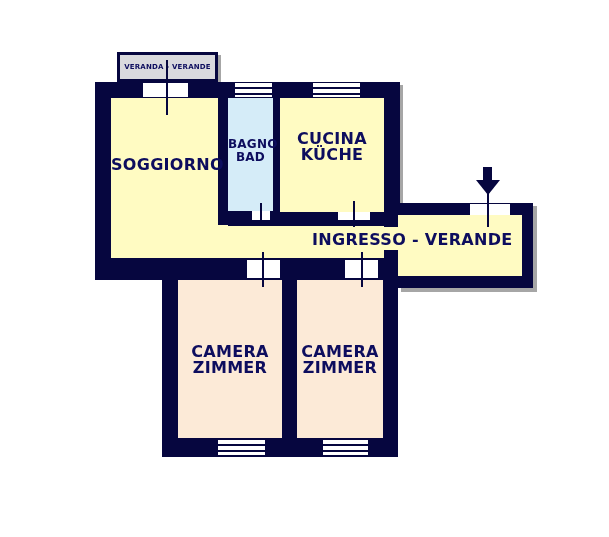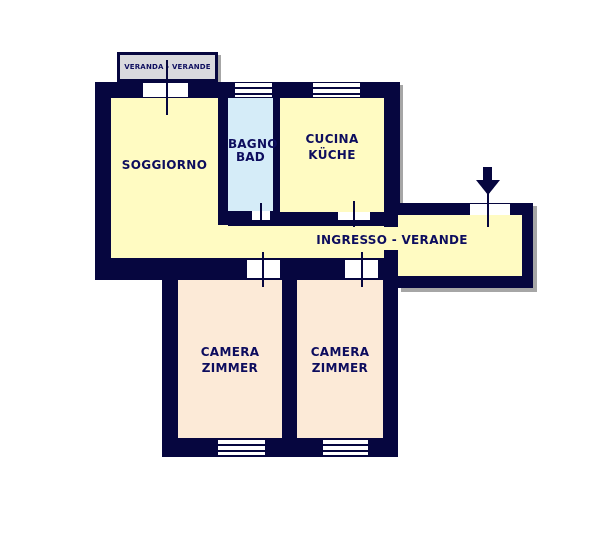--- a/index.html
+++ b/index.html
@@ -17,21 +17,21 @@
   .doorline{position:absolute;width:2px;background:var(--wall,#06063f);}
   .win-plain{position:absolute;background:#ffffff;}
   .win-striped{
     position:absolute;
     background:repeating-linear-gradient(to bottom,
       #ffffff 0px,#ffffff 4px,
       var(--wall,#06063f) 4px,var(--wall,#06063f) 6px);
   }
   .label{
     position:absolute;color:var(--label,#0d0d5e);font-weight:bold;
-    font-size:12px;line-height:16px;text-align:center;letter-spacing:0.3px;
+    font-size:16px;line-height:16px;text-align:center;letter-spacing:0.3px;
     white-space:nowrap;
   }
   .label-small{font-size:12px;line-height:13px;letter-spacing:0.2px;}
   .veranda{
     position:absolute;left:117px;top:52px;width:101px;height:30px;
     box-sizing:border-box;border:3px solid var(--wall,#06063f);
     background:var(--veranda-fill,#d9d9de);
     display:flex;align-items:center;justify-content:center;
   }
   .veranda .vlabel{

